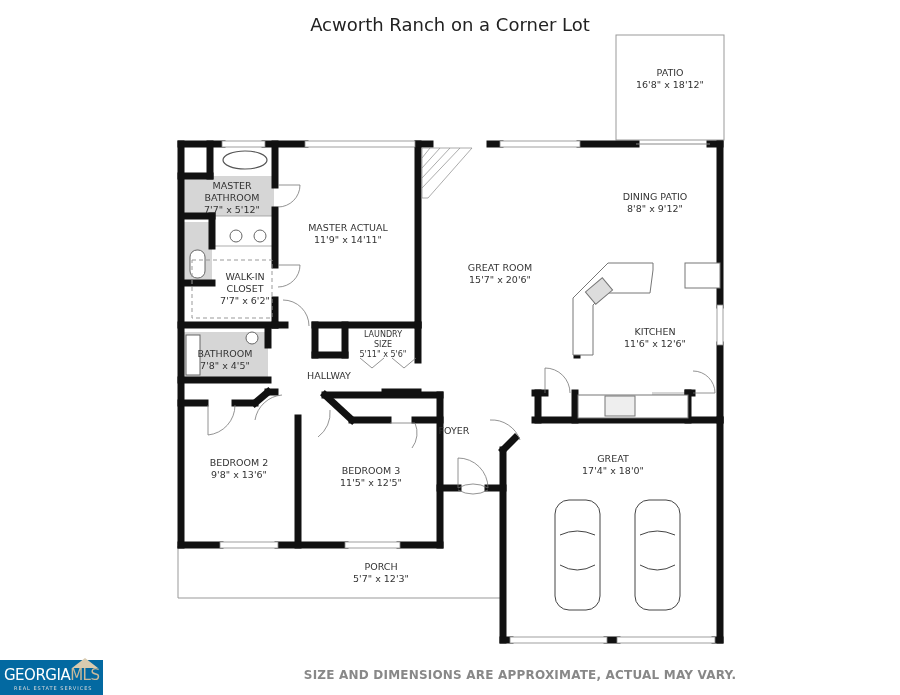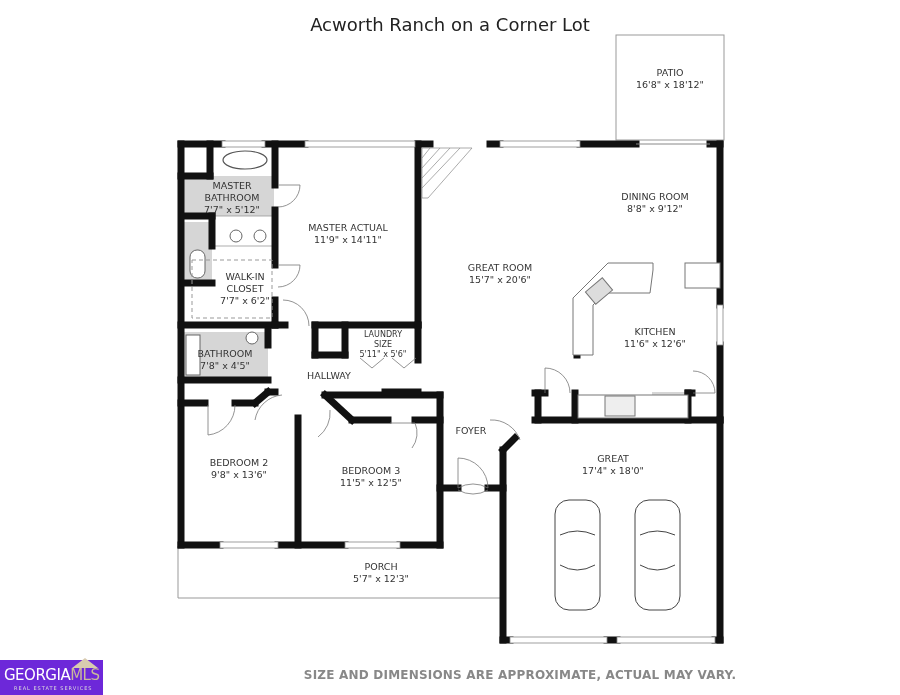--- a/index.html
+++ b/index.html
@@ -2,21 +2,21 @@
 <html><head>
 <meta charset="utf-8">
 <style>
   html,body{margin:0;padding:0;background:#fff;}
   body{width:900px;height:695px;position:relative;overflow:hidden;font-family:"DejaVu Sans","Liberation Sans",sans-serif;}
   .title{position:absolute;left:0;width:900px;top:14px;text-align:center;font-size:18px;color:#222;}
   svg.plan{position:absolute;left:0;top:0;}
   .lbl{position:absolute;text-align:center;font-size:9.5px;color:#333;line-height:12px;transform:translateX(-50%);white-space:nowrap;}
   .lbl.small{font-size:8px;line-height:10px;text-align:center;}
   .disclaimer{position:absolute;left:260px;width:520px;top:668px;text-align:center;font-size:12px;font-weight:bold;color:#888;letter-spacing:0.2px;}
-  .logo{position:absolute;left:0;top:660px;width:103px;height:35px;background:#6d28d9;color:#fff;}
+  .logo{position:absolute;left:0;top:660px;width:103px;height:35px;background:#0369a1;color:#fff;}
   .logo .main{position:absolute;left:4px;top:6px;font-size:15px;letter-spacing:-0.5px;}
   .logo .main .mls{color:#c9b99a;}
   .logo .sub{position:absolute;left:14px;top:25px;font-size:5px;letter-spacing:1px;color:#ddd;}
   .logo .roof{position:absolute;left:72px;top:-2px;width:0;height:0;border-left:13px solid transparent;border-right:13px solid transparent;border-bottom:10px solid #d8cbb0;}
 </style>
 </head>
 <body>
 
 <div class="title">Acworth Ranch on a Corner Lot</div>
 
@@ -175,21 +175,21 @@
 <div class="lbl" style="left:348px;top:222px">
     <div>MASTER ACTUAL</div>
     <div>11'9" x 14'11"</div>
   </div>
 <div class="lbl" style="left:245px;top:271px">
     <div>WALK-IN</div>
     <div>CLOSET</div>
     <div>7'7" x 6'2"</div>
   </div>
 <div class="lbl" style="left:655px;top:191px">
-    <div>DINING ROOM</div>
+    <div>DINING PATIO</div>
     <div>8'8" x 9'12"</div>
   </div>
 <div class="lbl" style="left:500px;top:262px">
     <div>GREAT ROOM</div>
     <div>15'7" x 20'6"</div>
   </div>
 <div class="lbl" style="left:655px;top:326px">
     <div>KITCHEN</div>
     <div>11'6" x 12'6"</div>
   </div>
@@ -198,21 +198,21 @@
     <div>SIZE</div>
     <div>5'11" x 5'6"</div>
   </div>
 <div class="lbl" style="left:225px;top:348px">
     <div>BATHROOM</div>
     <div>7'8" x 4'5"</div>
   </div>
 <div class="lbl" style="left:329px;top:370px">
     <div>HALLWAY</div>
   </div>
-<div class="lbl" style="left:471px;top:425px">
+<div class="lbl" style="left:454px;top:425px">
     <div>FOYER</div>
   </div>
 <div class="lbl" style="left:239px;top:457px">
     <div>BEDROOM 2</div>
     <div>9'8" x 13'6"</div>
   </div>
 <div class="lbl" style="left:371px;top:465px">
     <div>BEDROOM 3</div>
     <div>11'5" x 12'5"</div>
   </div>

